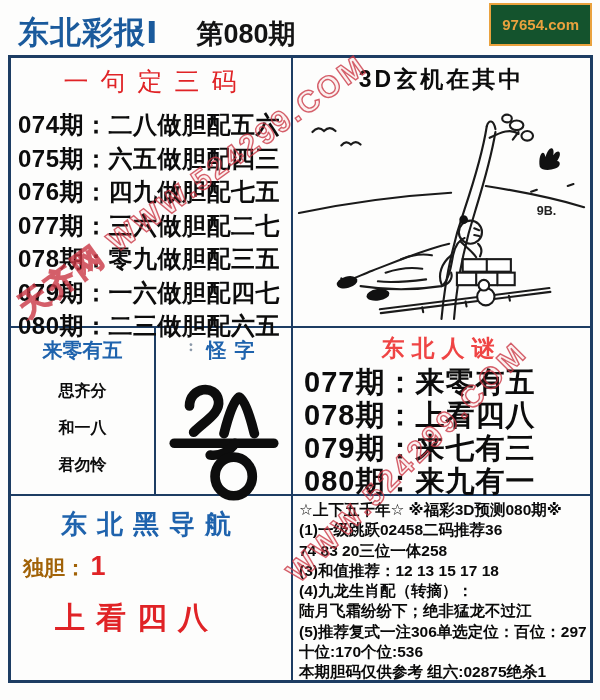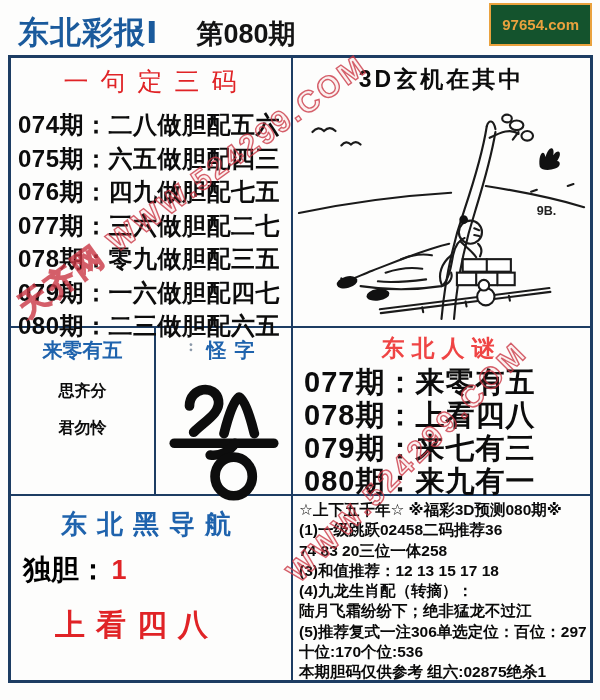--- a/index.html
+++ b/index.html
@@ -44,21 +44,21 @@
   .strange-glyph{display:block;margin:2px auto 0;}
   
   .c-riddle{left:284px;top:272px;width:293px;height:162px;}
   .riddle-header{color:#ef4444;font-size:23px;font-weight:bold;letter-spacing:7px;text-align:center;margin-top:3px;}
   .riddle-rows{margin-top:2px;padding-left:9px;}
   .rd-row{font-size:29px;font-weight:bold;line-height:33px;letter-spacing:1px;white-space:nowrap;}
   
   .c-nav{left:2px;top:440px;width:276px;height:180px;}
   .nav-header{color:#1f63ad;font-size:26px;font-weight:bold;letter-spacing:10px;text-align:center;margin-top:9px;}
   .dan-row{margin:9px 0 0 10px;}
-  .dan-label{font-size:28px;font-weight:bold;color:#000000;}
+  .dan-label{font-size:21px;font-weight:bold;color:#a16207;}
   .dan-value{font-size:27px;font-weight:bold;color:#e02326;}
   .nav-slogan{color:#e02326;font-size:30px;font-weight:bold;letter-spacing:11px;margin:16px 0 0 42px;}
   
   .c-forecast{left:284px;top:440px;width:291px;height:180px;padding:2px 0 0 4px;}
   .fc-line{font-size:15.5px;font-weight:bold;line-height:20.3px;white-space:nowrap;color:#0a0a0a;}
   
   .wm{position:absolute;font-weight:bold;white-space:nowrap;pointer-events:none;
       color:rgba(240,130,130,0.10);-webkit-text-stroke:1.4px rgba(201,52,66,0.78);}
   .wm-left{left:22px;top:290px;font-size:30px;letter-spacing:3px;
            transform:rotate(-36deg);transform-origin:left center;}
@@ -137,20 +137,21 @@
           <path d="M252,72 c-2,-12 4,-20 6,-10 c3,-12 10,-12 8,-2 c6,-8 10,-2 4,6 c4,0 4,6 -2,8 c-6,2 -14,2 -16,-2 z"></path>
         </g>
         <text x="249" y="122" font-size="13" font-weight="bold" fill="#222">9B.</text>
       </svg>
     </div>
 
     <div class="cell c-poem">
       <div class="sub-header-blue">来零有五</div>
       <div class="poem-lines">
         <div>思齐分</div>
+        <div>和一八</div>
         <div>君勿怜</div>
       </div>
     </div>
 
     <div class="cell c-strange">
       <div class="strange-head">
         <span class="strange-colon">︰</span>
         <span class="strange-title">怪字</span>
       </div>
       <svg class="strange-glyph" width="114" height="138" viewBox="0 0 160 200">

